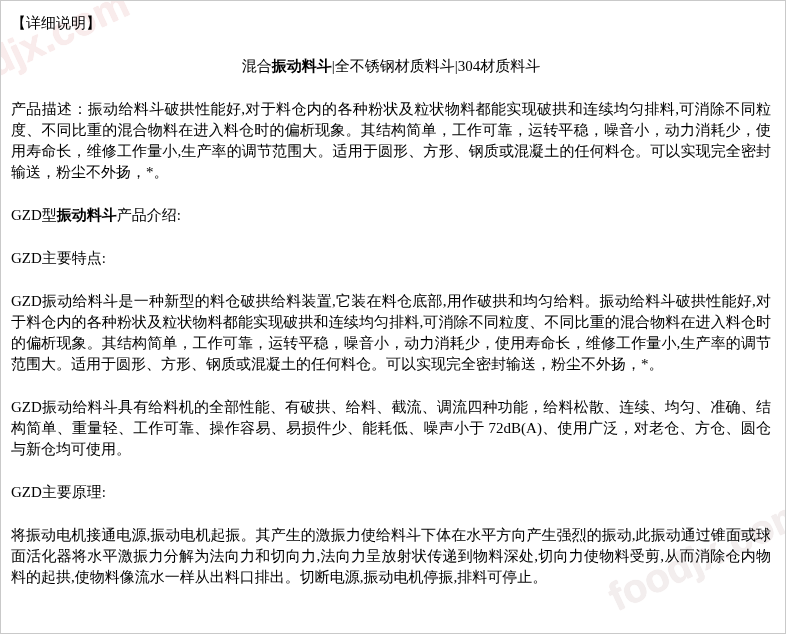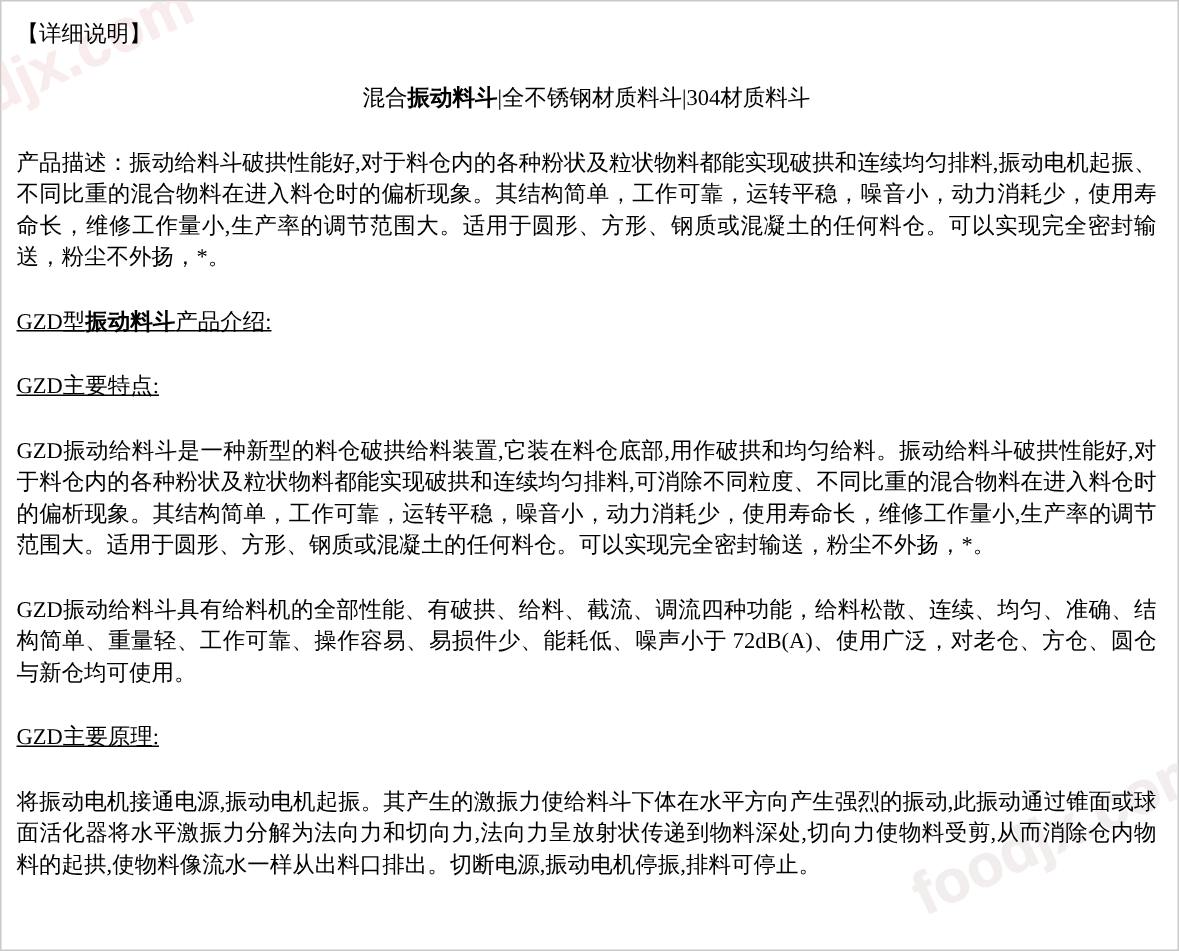--- a/index.html
+++ b/index.html
@@ -29,21 +29,20 @@
   .subtitle {
     margin-top: 22px;
     text-align: center;
   }
   .para {
     margin-top: 22px;
     text-align: justify;
   }
   .sec-heading {
     margin-top: 22px;
-    text-decoration: underline;
   }
   .b { font-weight: bold; }
   .watermark {
     position: absolute;
     z-index: 1;
     font-family: "Liberation Sans", "DejaVu Sans", sans-serif;
     font-weight: bold;
     white-space: nowrap;
     pointer-events: none;
     user-select: none;
@@ -77,21 +76,21 @@
   <div class="watermark wm-bottom-right">foodjx.com</div>
 
   <div class="content">
 
     <div class="doc-title">【详细说明】</div>
 
     <div class="subtitle">
       <span>混合</span><span class="b">振动料斗</span><span>|全不锈钢材质料斗|304材质料斗</span>
     </div>
 
-    <div class="para">产品描述：振动给料斗破拱性能好,对于料仓内的各种粉状及粒状物料都能实现破拱和连续均匀排料,振动电机起振、不同比重的混合物料在进入料仓时的偏析现象。其结构简单，工作可靠，运转平稳，噪音小，动力消耗少，使用寿命长，维修工作量小,生产率的调节范围大。适用于圆形、方形、钢质或混凝土的任何料仓。可以实现完全密封输送，粉尘不外扬，*。</div>
+    <div class="para">产品描述：振动给料斗破拱性能好,对于料仓内的各种粉状及粒状物料都能实现破拱和连续均匀排料,可消除不同粒度、不同比重的混合物料在进入料仓时的偏析现象。其结构简单，工作可靠，运转平稳，噪音小，动力消耗少，使用寿命长，维修工作量小,生产率的调节范围大。适用于圆形、方形、钢质或混凝土的任何料仓。可以实现完全密封输送，粉尘不外扬，*。</div>
 
     <div class="sec-heading">
       <span>GZD型</span><span class="b">振动料斗</span><span>产品介绍:</span>
     </div>
 
     <div class="sec-heading">GZD主要特点:</div>
 
     <div class="para">GZD振动给料斗是一种新型的料仓破拱给料装置,它装在料仓底部,用作破拱和均匀给料。振动给料斗破拱性能好,对于料仓内的各种粉状及粒状物料都能实现破拱和连续均匀排料,可消除不同粒度、不同比重的混合物料在进入料仓时的偏析现象。其结构简单，工作可靠，运转平稳，噪音小，动力消耗少，使用寿命长，维修工作量小,生产率的调节范围大。适用于圆形、方形、钢质或混凝土的任何料仓。可以实现完全密封输送，粉尘不外扬，*。</div>
 
 

